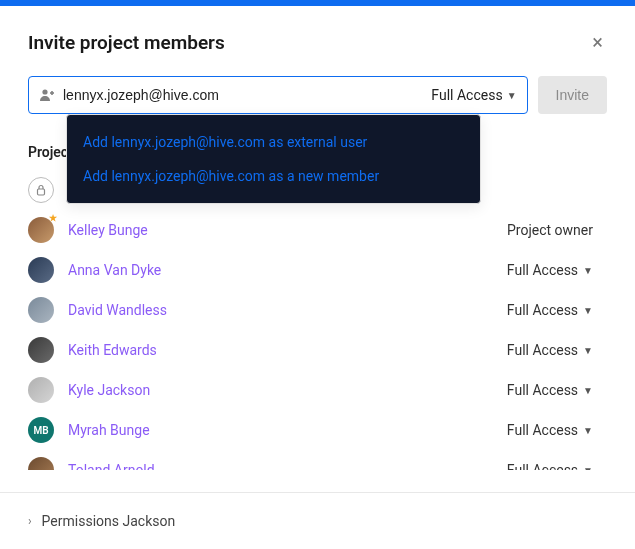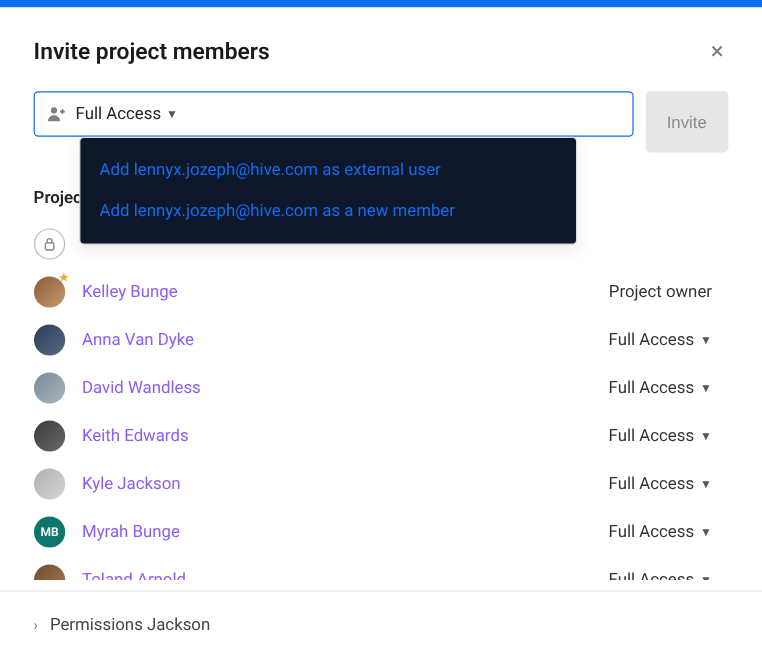--- a/index.html
+++ b/index.html
@@ -76,21 +76,21 @@
   .caret {
     font-size: 10px;
     color: #555;
   }
   .invite-btn {
     background: #e6e6e6;
     color: #8a8a8a;
     border: none;
     border-radius: 4px;
     padding: 0 18px;
-    height: 51px;
+    height: 38px;
     font-size: 14px;
     cursor: pointer;
   }
   .autocomplete {
     position: absolute;
     top: 38px;
     left: 38px;
     right: 126px;
     background: #0f172a;
     border: 1px solid #e0e0e0;
@@ -209,20 +209,21 @@
   <div class="invite-row">
     <div class="input-wrap">
       <span class="input-icon">
         <svg width="16" height="14" viewBox="0 0 16 14">
             <circle cx="6" cy="4" r="2.6" fill="#808080"></circle>
             <path d="M1 13c0-3 2.2-5 5-5s5 2 5 5" fill="#808080"></path>
             <rect x="11" y="4.2" width="4" height="1.6" fill="#808080"></rect>
             <rect x="12.2" y="3" width="1.6" height="4" fill="#808080"></rect>
           </svg>
       </span>
+      <input class="email-input" value="lennyx.jozeph@hive.com" style="">
       <div class="access-dropdown">
         <span>Full Access</span>
         <span class="caret">▼</span>
       </div>
     </div>
     <button class="invite-btn">Invite</button>
 
     <div class="autocomplete">
       <div class="autocomplete-item">Add lennyx.jozeph@hive.com as external user</div>
       <div class="autocomplete-item">Add lennyx.jozeph@hive.com as a new member</div>

